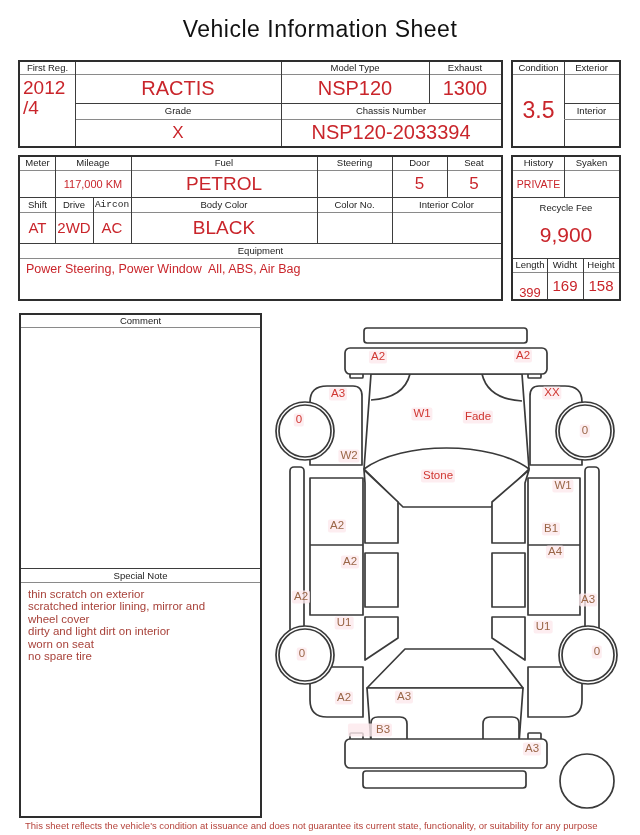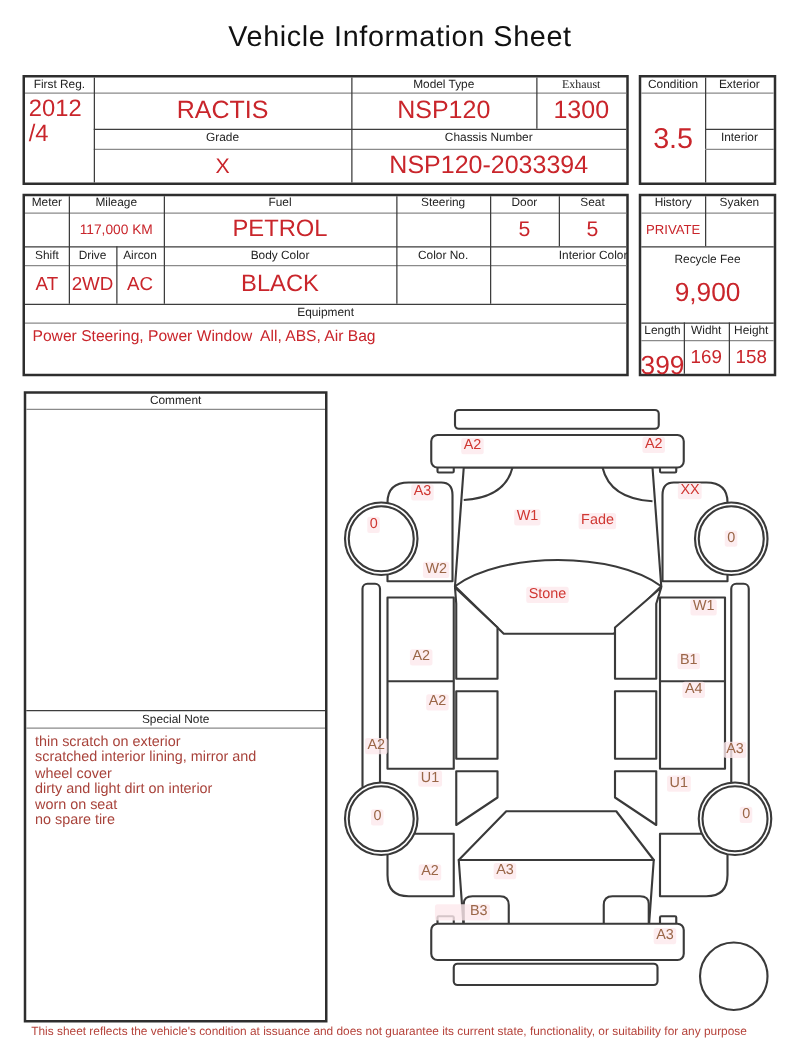--- a/index.html
+++ b/index.html
@@ -35,21 +35,21 @@
   <div class="box" style="left:18px;top:60px;width:481px;height:84px;">
     <div class="hu" style="left:0;top:12px;width:481px;"></div>
     <div class="h" style="left:55px;top:41px;width:426px;"></div>
     <div class="hu" style="left:55px;top:57px;width:426px;"></div>
     <div class="v" style="left:55px;top:0;height:84px;"></div>
     <div class="v" style="left:261px;top:0;height:84px;"></div>
     <div class="v" style="left:409px;top:0;height:41px;"></div>
 
     <div class="hdr" style="left:0;top:0;width:55px;">First Reg.</div>
     <div class="hdr" style="left:261px;top:0;width:148px;">Model Type</div>
-    <div class="hdr" style="left:409px;top:0;width:72px;font-family:Liberation Serif, serif;">Exhaust</div>
+    <div class="hdr" style="left:409px;top:0;width:72px;">Exhaust</div>
 
     <div class="val" style="left:3px;top:16px;width:55px;font-size:19px;text-align:left;line-height:20px;">
       <div>2012</div>
       <div>/4</div>
     </div>
     <div class="val center" style="left:55px;top:12px;width:206px;height:29px;font-size:20px;">RACTIS</div>
     <div class="val center" style="left:261px;top:12px;width:148px;height:29px;font-size:20px;">NSP120</div>
     <div class="val center" style="left:409px;top:12px;width:72px;height:29px;font-size:20px;">1300</div>
 
     <div class="hdr" style="left:55px;top:43px;width:206px;">Grade</div>
@@ -93,24 +93,24 @@
 
     <div class="val center" style="left:0;top:13px;width:35px;height:27px;"></div>
     <div class="val center" style="left:35px;top:13px;width:76px;height:27px;font-size:11px;">117,000 KM</div>
     <div class="val center" style="left:111px;top:13px;width:186px;height:27px;font-size:19px;">PETROL</div>
     <div class="val center" style="left:297px;top:13px;width:75px;height:27px;"></div>
     <div class="val center" style="left:372px;top:13px;width:55px;height:27px;font-size:17px;">5</div>
     <div class="val center" style="left:427px;top:13px;width:54px;height:27px;font-size:17px;">5</div>
 
     <div class="hdr" style="left:0;top:42px;width:35px;">Shift</div>
     <div class="hdr" style="left:35px;top:42px;width:38px;">Drive</div>
-    <div class="hdr" style="left:73px;top:42px;width:38px;">Aircon</div>
+    <div class="hdr" style="left:73px;top:42px;width:38px;font-family:Liberation Mono, monospace;">Aircon</div>
     <div class="hdr" style="left:111px;top:42px;width:186px;">Body Color</div>
     <div class="hdr" style="left:297px;top:42px;width:75px;">Color No.</div>
-    <div class="hdr" style="left:372px;top:42px;width:109px;padding-left:28px;">Interior Color</div>
+    <div class="hdr" style="left:372px;top:42px;width:109px;">Interior Color</div>
 
     <div class="val center" style="left:0;top:55px;width:35px;height:31px;font-size:15px;">AT</div>
     <div class="val center" style="left:35px;top:55px;width:38px;height:31px;font-size:15px;">2WD</div>
     <div class="val center" style="left:73px;top:55px;width:38px;height:31px;font-size:15px;">AC</div>
     <div class="val center" style="left:111px;top:55px;width:186px;height:31px;font-size:19px;">BLACK</div>
     <div class="val center" style="left:297px;top:55px;width:75px;height:31px;"></div>
     <div class="val center" style="left:372px;top:55px;width:109px;height:31px;"></div>
 
     <div class="hdr" style="left:0;top:88px;width:481px;">Equipment</div>
     <div class="val pre" style="left:6px;top:105px;width:470px;font-size:12.5px;text-align:left;">Power Steering, Power Window  All, ABS, Air Bag</div>
@@ -129,21 +129,21 @@
     <div class="hdr" style="left:51px;top:0;width:55px;">Syaken</div>
     <div class="val center" style="left:0;top:13px;width:51px;height:27px;font-size:10.5px;">PRIVATE</div>
     <div class="val center" style="left:51px;top:13px;width:55px;height:27px;"></div>
 
     <div class="hdr" style="left:0;top:45px;width:106px;">Recycle Fee</div>
     <div class="val center" style="left:0;top:57px;width:106px;height:42px;font-size:21px;">9,900</div>
 
     <div class="hdr" style="left:0;top:102px;width:34px;">Length</div>
     <div class="hdr" style="left:34px;top:102px;width:36px;">Widht</div>
     <div class="hdr" style="left:70px;top:102px;width:36px;">Height</div>
-    <div class="val center" style="left:0;top:115px;width:34px;height:41px;font-size:21px;">399</div>
+    <div class="val center" style="left:0;top:115px;width:34px;height:41px;font-size:13px;">399</div>
     <div class="val center" style="left:34px;top:115px;width:36px;height:27px;font-size:15px;">169</div>
     <div class="val center" style="left:70px;top:115px;width:36px;height:27px;font-size:15px;">158</div>
   </div>
 
   <div class="box" style="left:19px;top:313px;width:239px;height:501px;">
     <div class="hdr" style="left:0;top:0;width:239px;">Comment</div>
     <div class="hu" style="left:0;top:12px;width:239px;"></div>
     <div class="val" style="left:6px;top:16px;width:227px;text-align:left;"></div>
     <div class="h" style="left:0;top:253px;width:239px;"></div>
     <div class="hdr" style="left:0;top:255px;width:239px;">Special Note</div>

